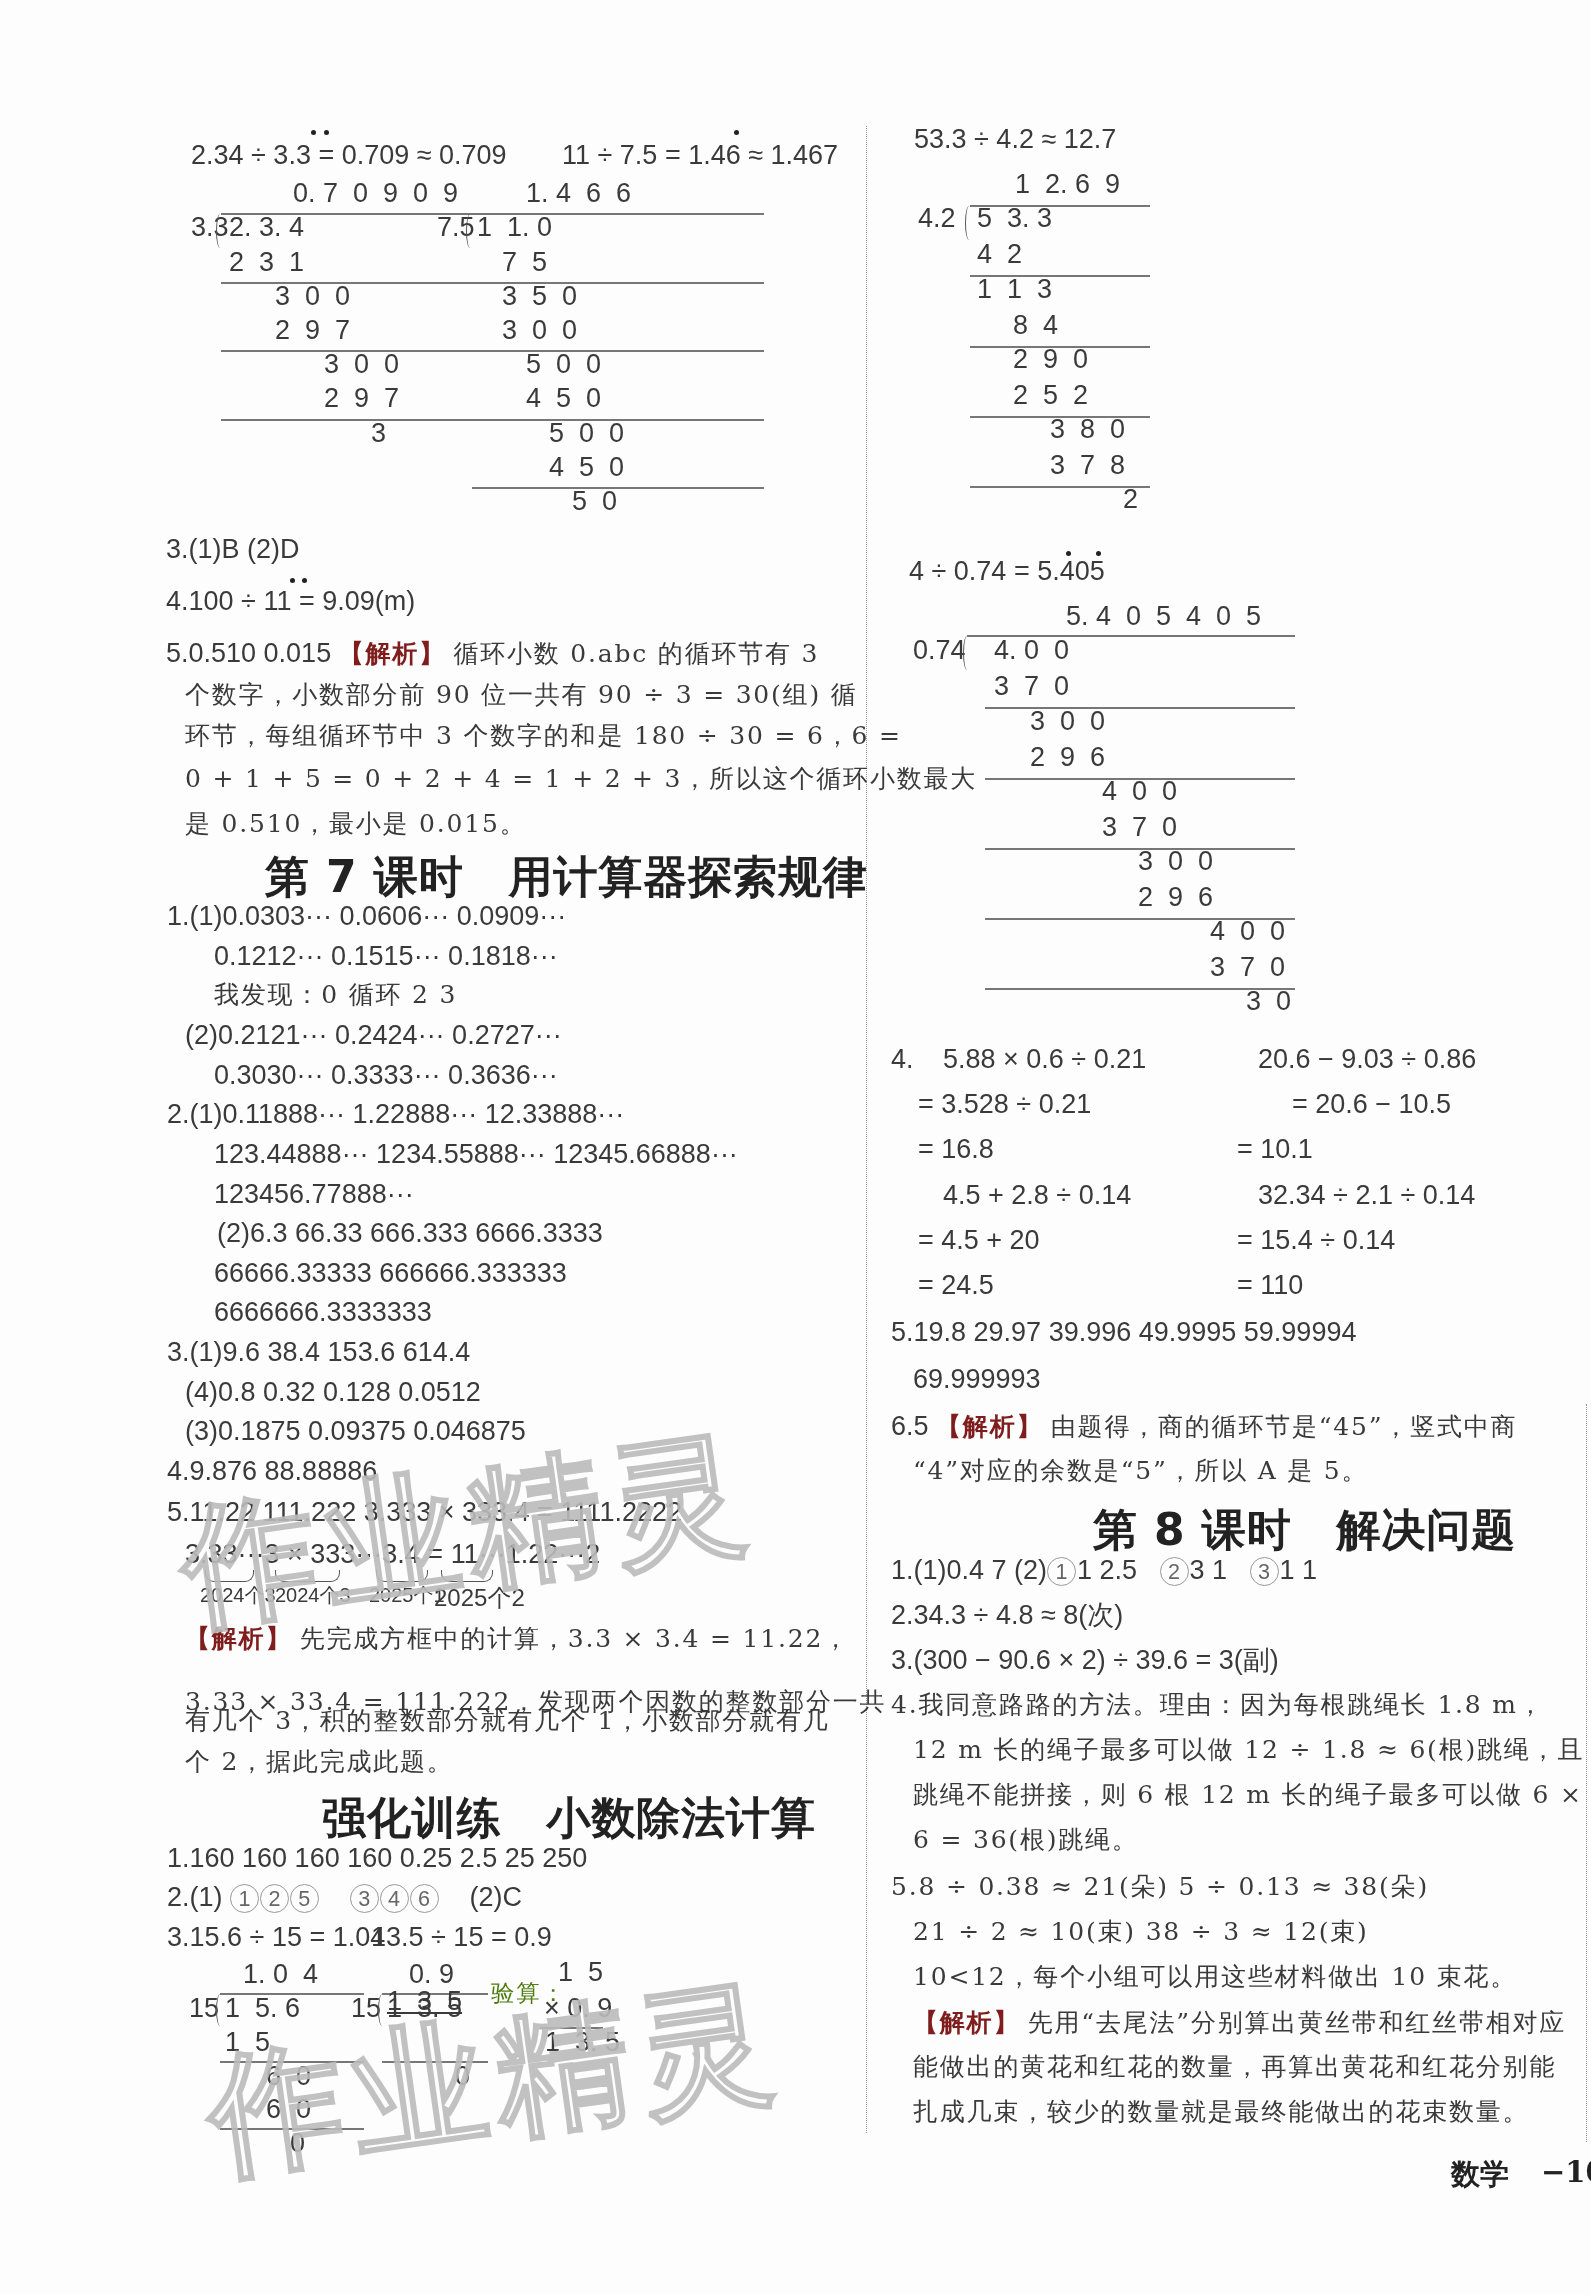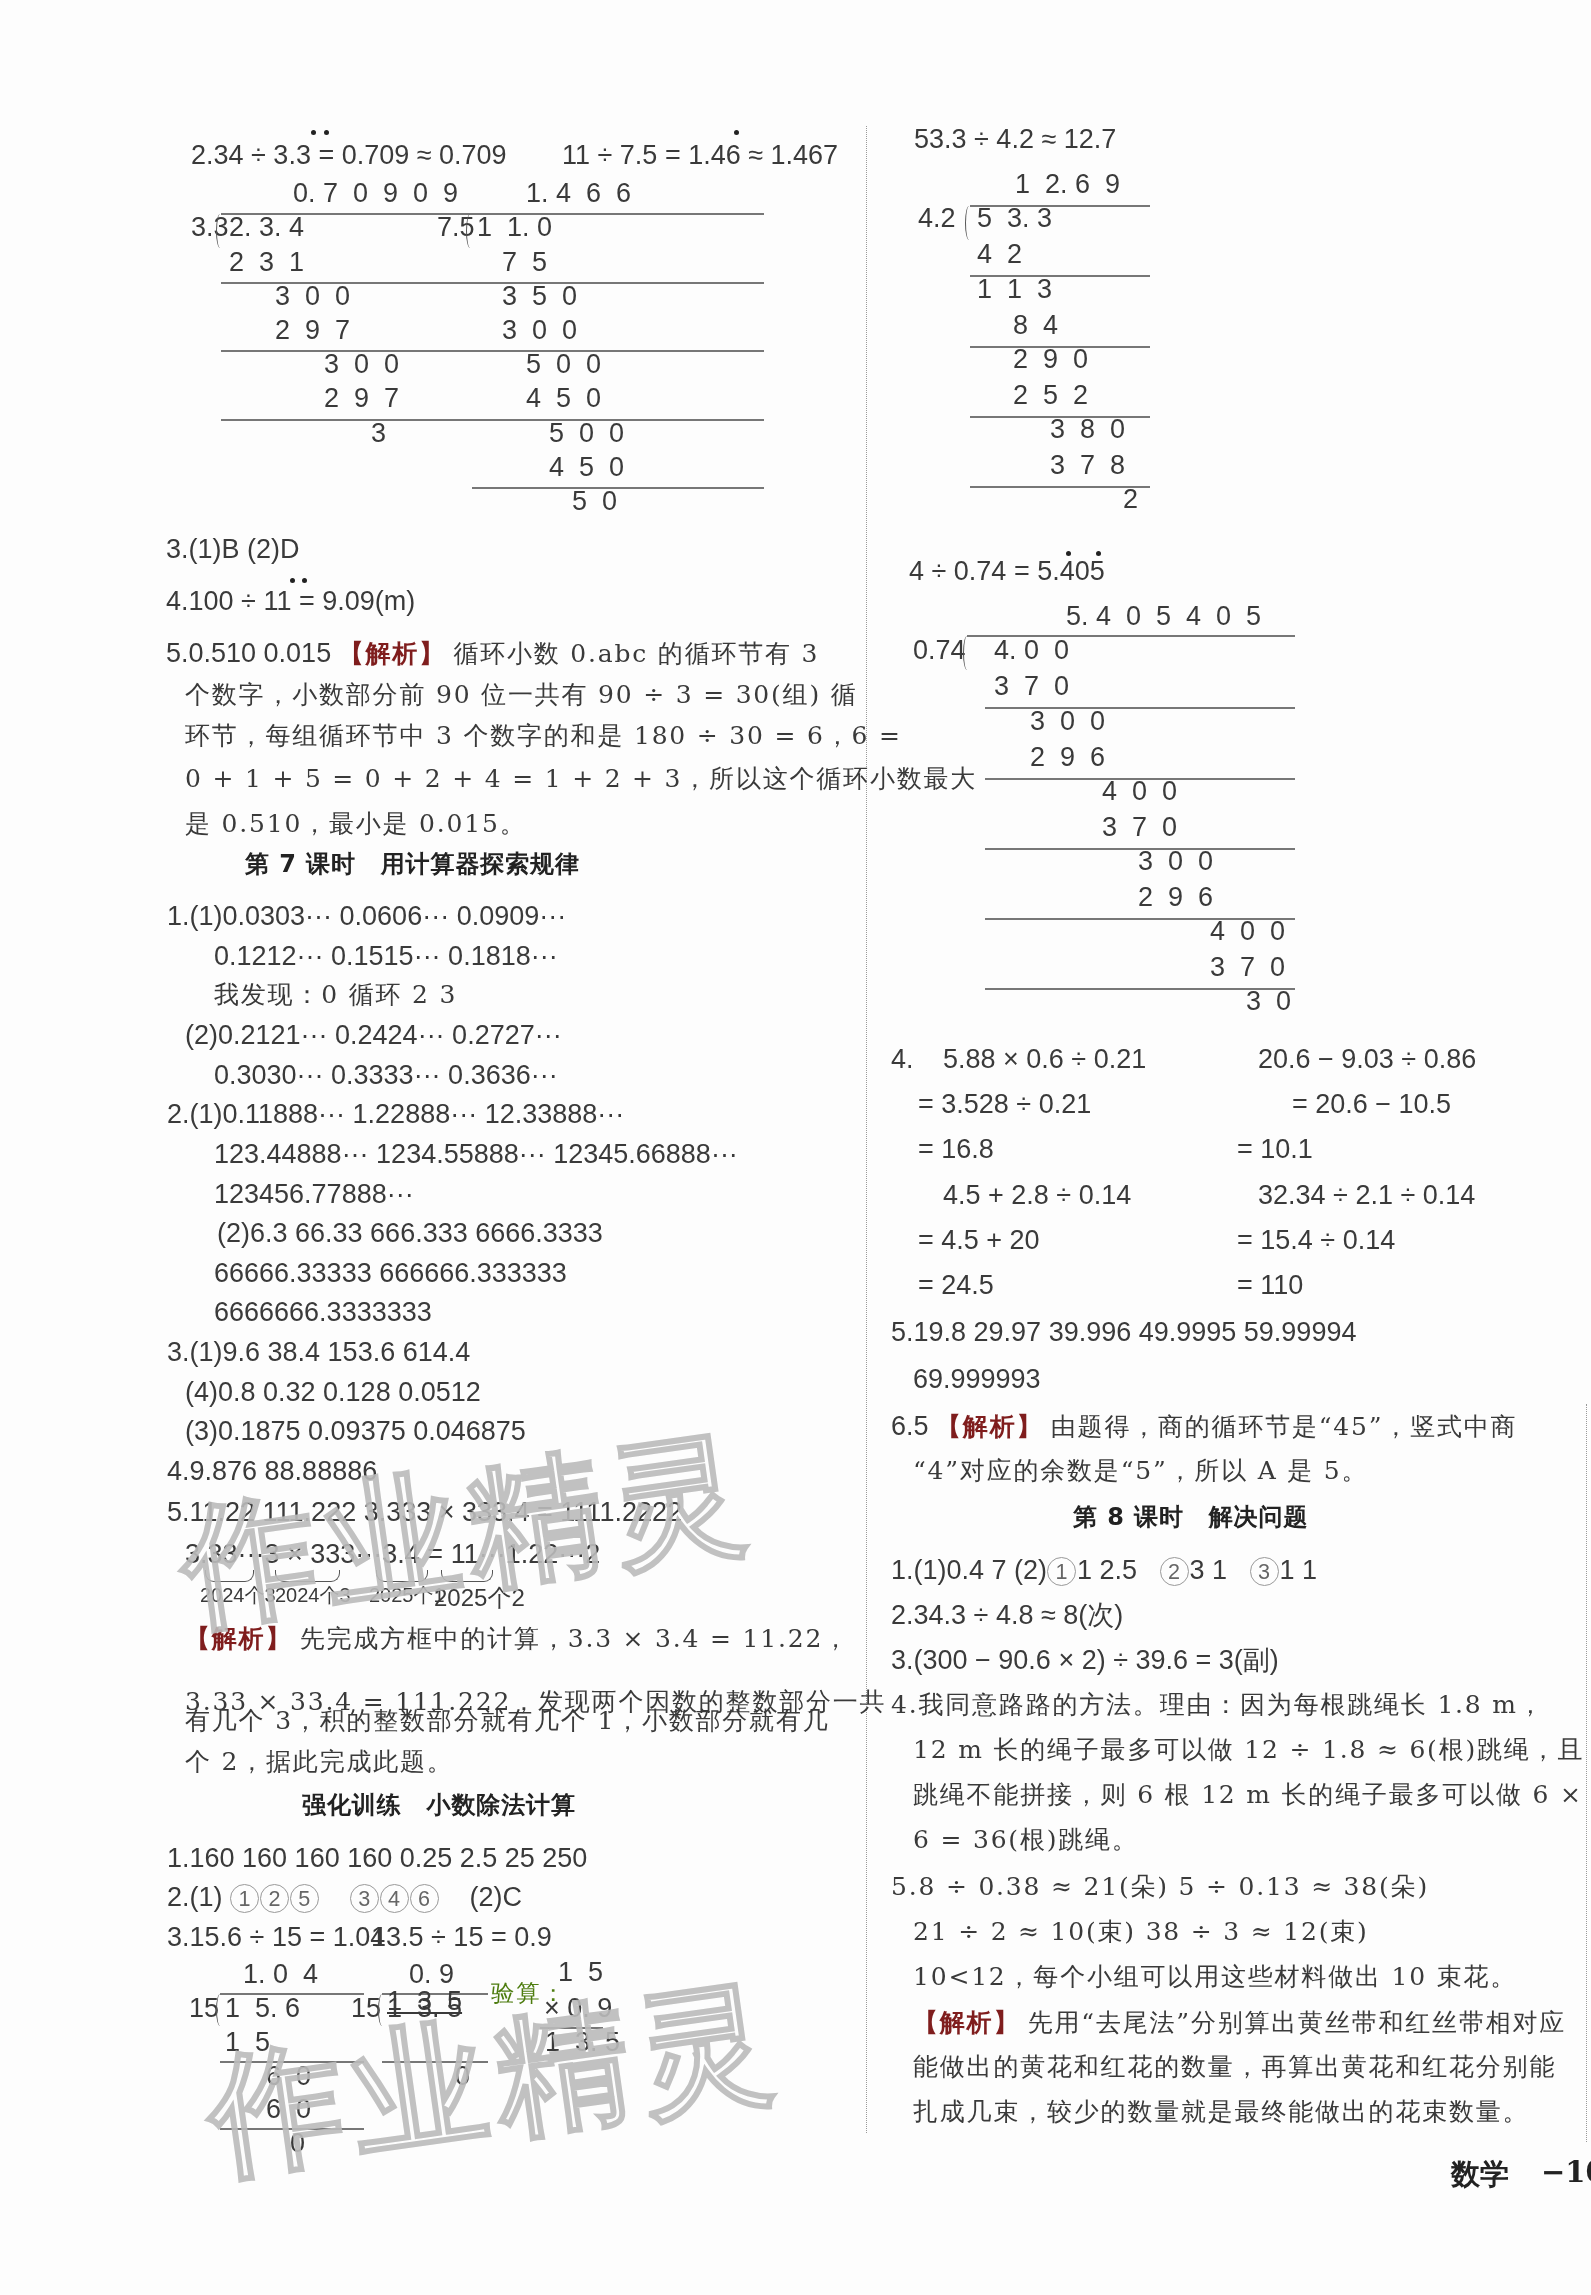--- a/index.html
+++ b/index.html
@@ -1,21 +1,21 @@
 <!DOCTYPE html>
 <html style="font-size:14.4px"><head>
 <meta charset="utf-8">
 <style>
   html, body { margin:0; padding:0; background:#fdfdfd; }
   body { width:1591px; height:2295px; position:relative; overflow:hidden;
          font-family:"Liberation Sans", "DejaVu Sans", sans-serif; color:#3a3a3a; }
   .abs { position:absolute; white-space:nowrap; }
   .t { font-size:27px; line-height:36px; }
   .zh { font-family:"DejaVu Serif", serif; font-size:25px; letter-spacing:1.8px; }
-  .hd { font-family:"DejaVu Sans", sans-serif; font-weight:bold; font-size:24px; color:#222; letter-spacing:0.9px; }
+  .hd { font-family:"DejaVu Sans", sans-serif; font-weight:bold; font-size:44px; color:#222; letter-spacing:0.9px;margin-left:20px; }
   .bold { font-weight:bold; color:#7f1d1d; }
   .row { position:absolute; white-space:pre; font-family:"Liberation Sans", sans-serif; font-size:27px; letter-spacing:0; }
   .hl { position:absolute; height:1.8px; background:#777; }
   .bracket { position:absolute; width:12.6px; border-left:1.8px solid #555; border-radius:60% 0 0 60%/100% 0 0 100%; }
   .dot { position:absolute; width:5.4px; height:5.4px; border-radius:50%; background:#222; }
   .divider { position:absolute; left:866px; top:126px; width:0; height:2007px; border-left:1.8px dotted #999; }
   .divider-r { position:absolute; left:1586px; top:1404px; width:0; height:738px; border-left:1.8px dotted #999; }
   .circ { display:inline-block; width:27px; height:27px; border:1.4px solid #999; border-radius:50%;
           text-align:center; line-height:27px; font-size:21.6px; color:#666; margin-right:0.9px; }
   .watermark { position:absolute; font-family:"DejaVu Sans", sans-serif; font-weight:bold; font-size:135px;

